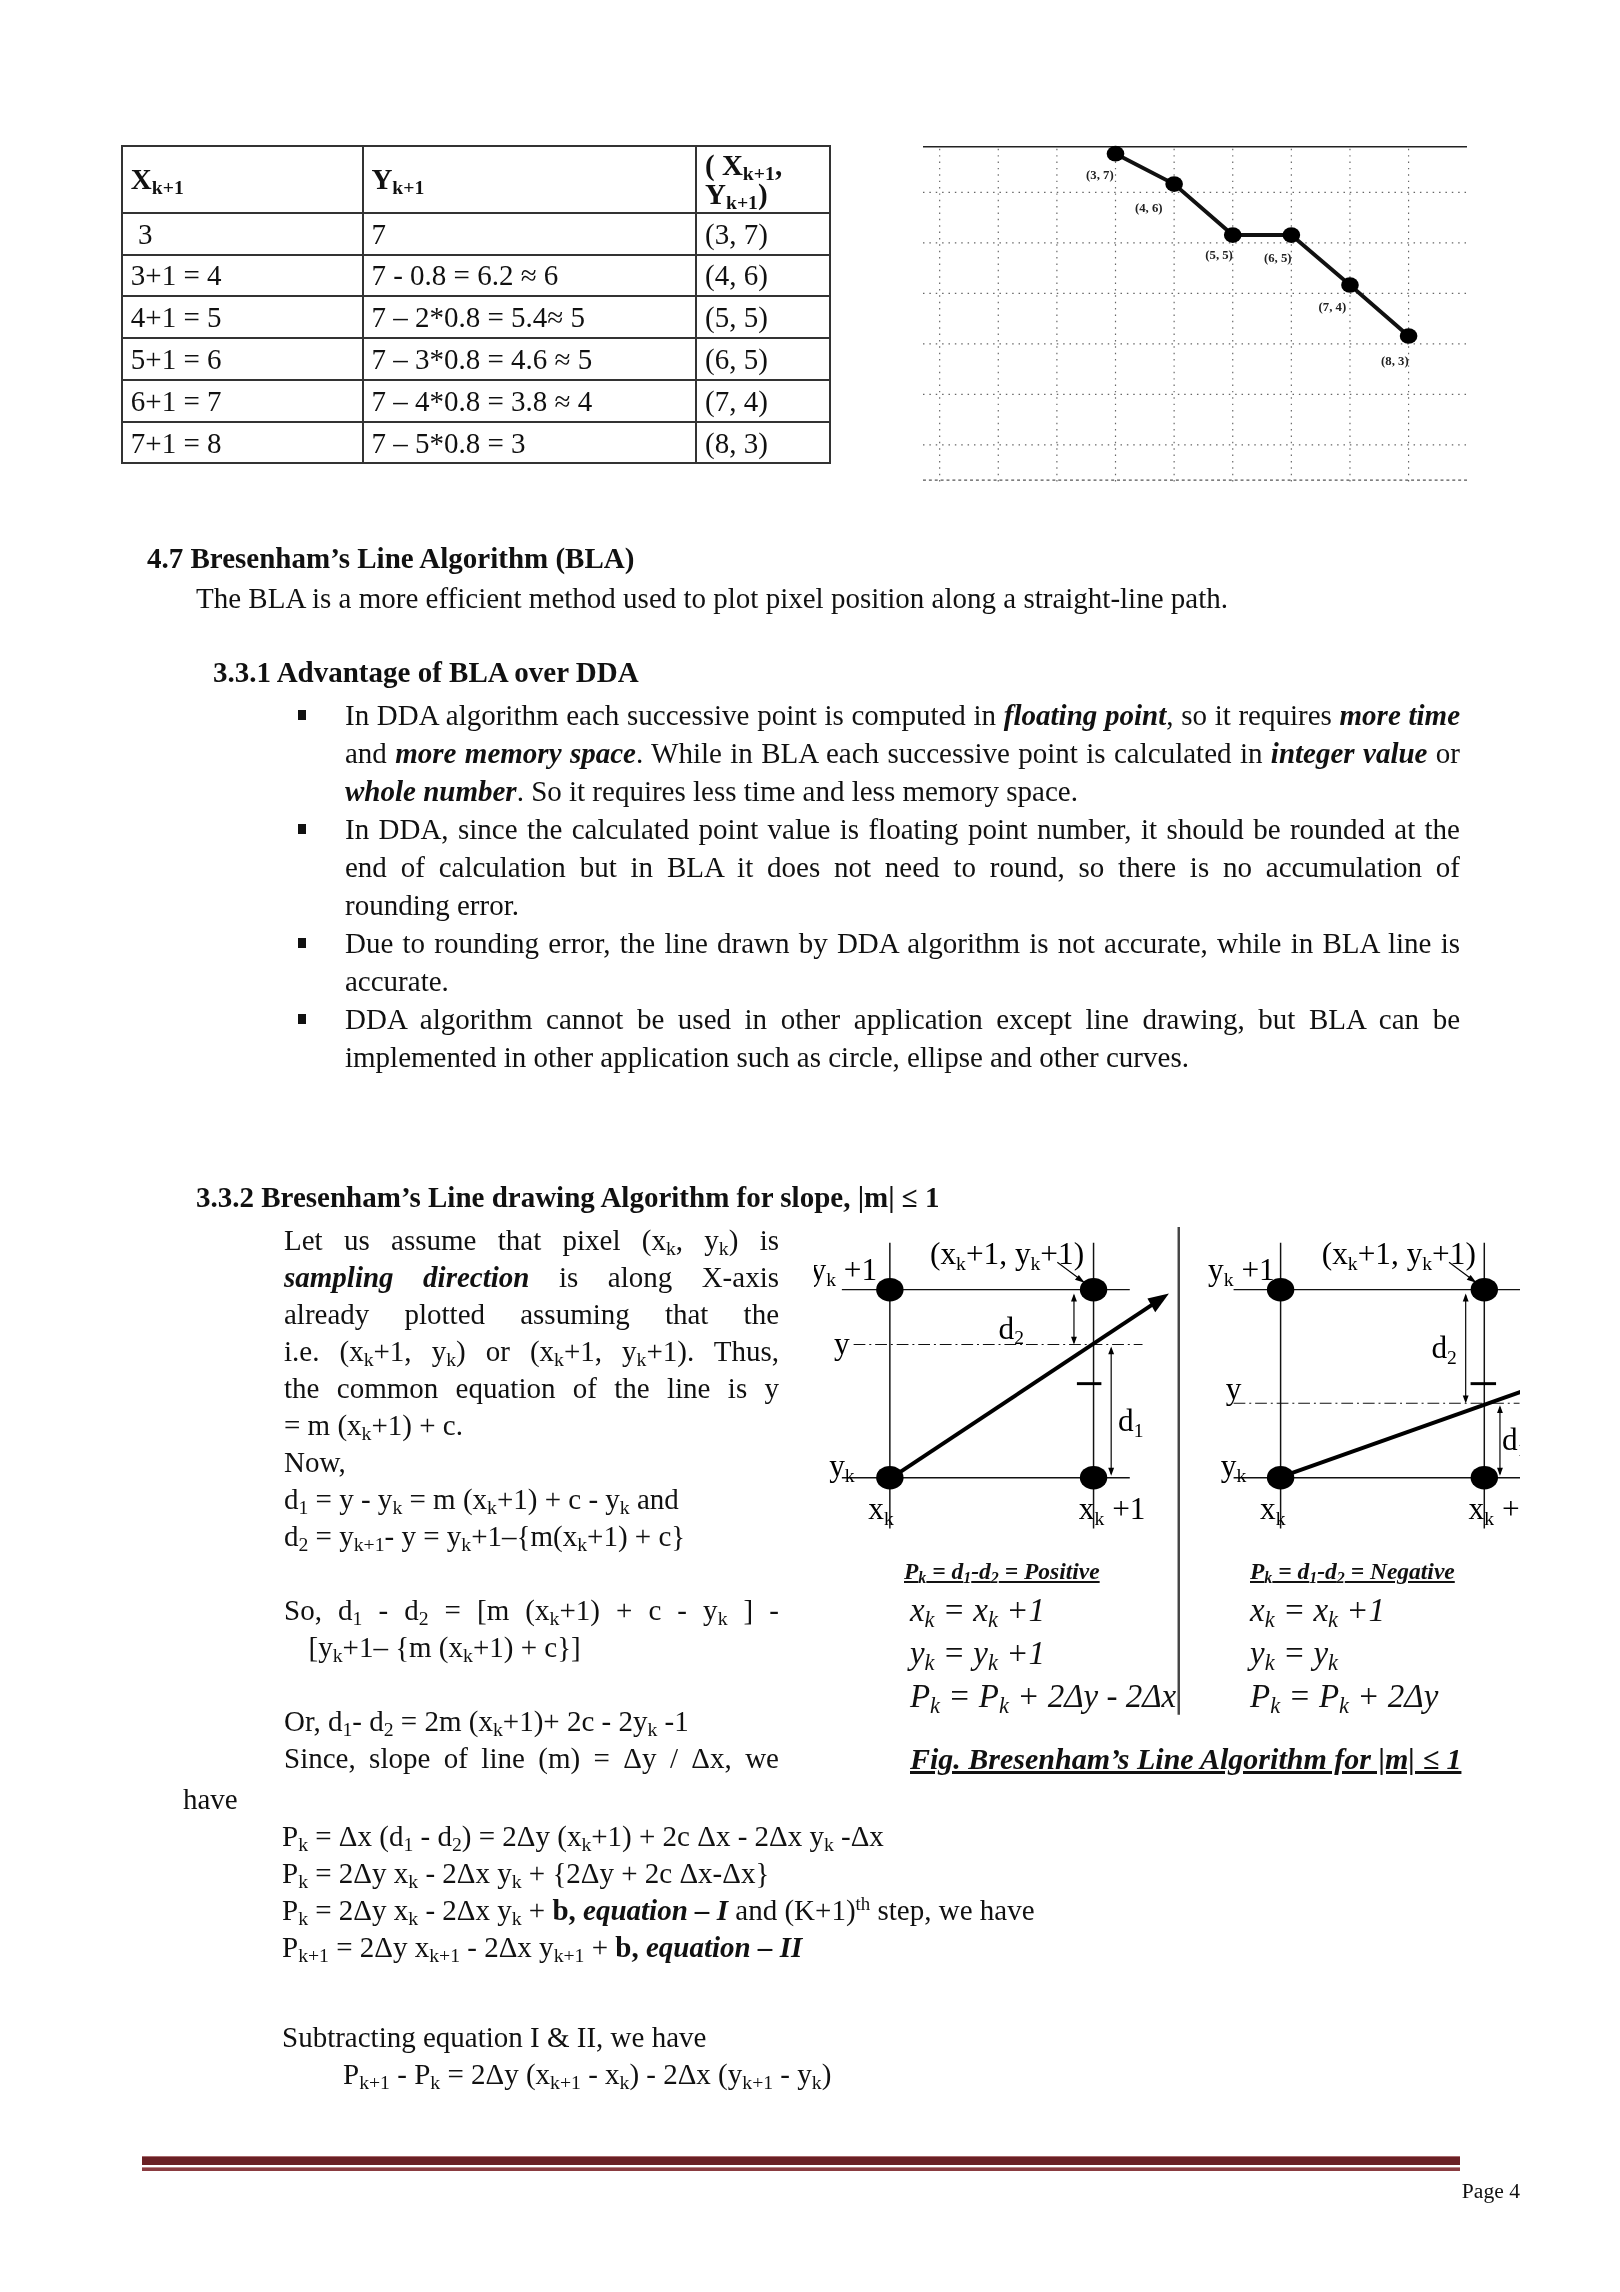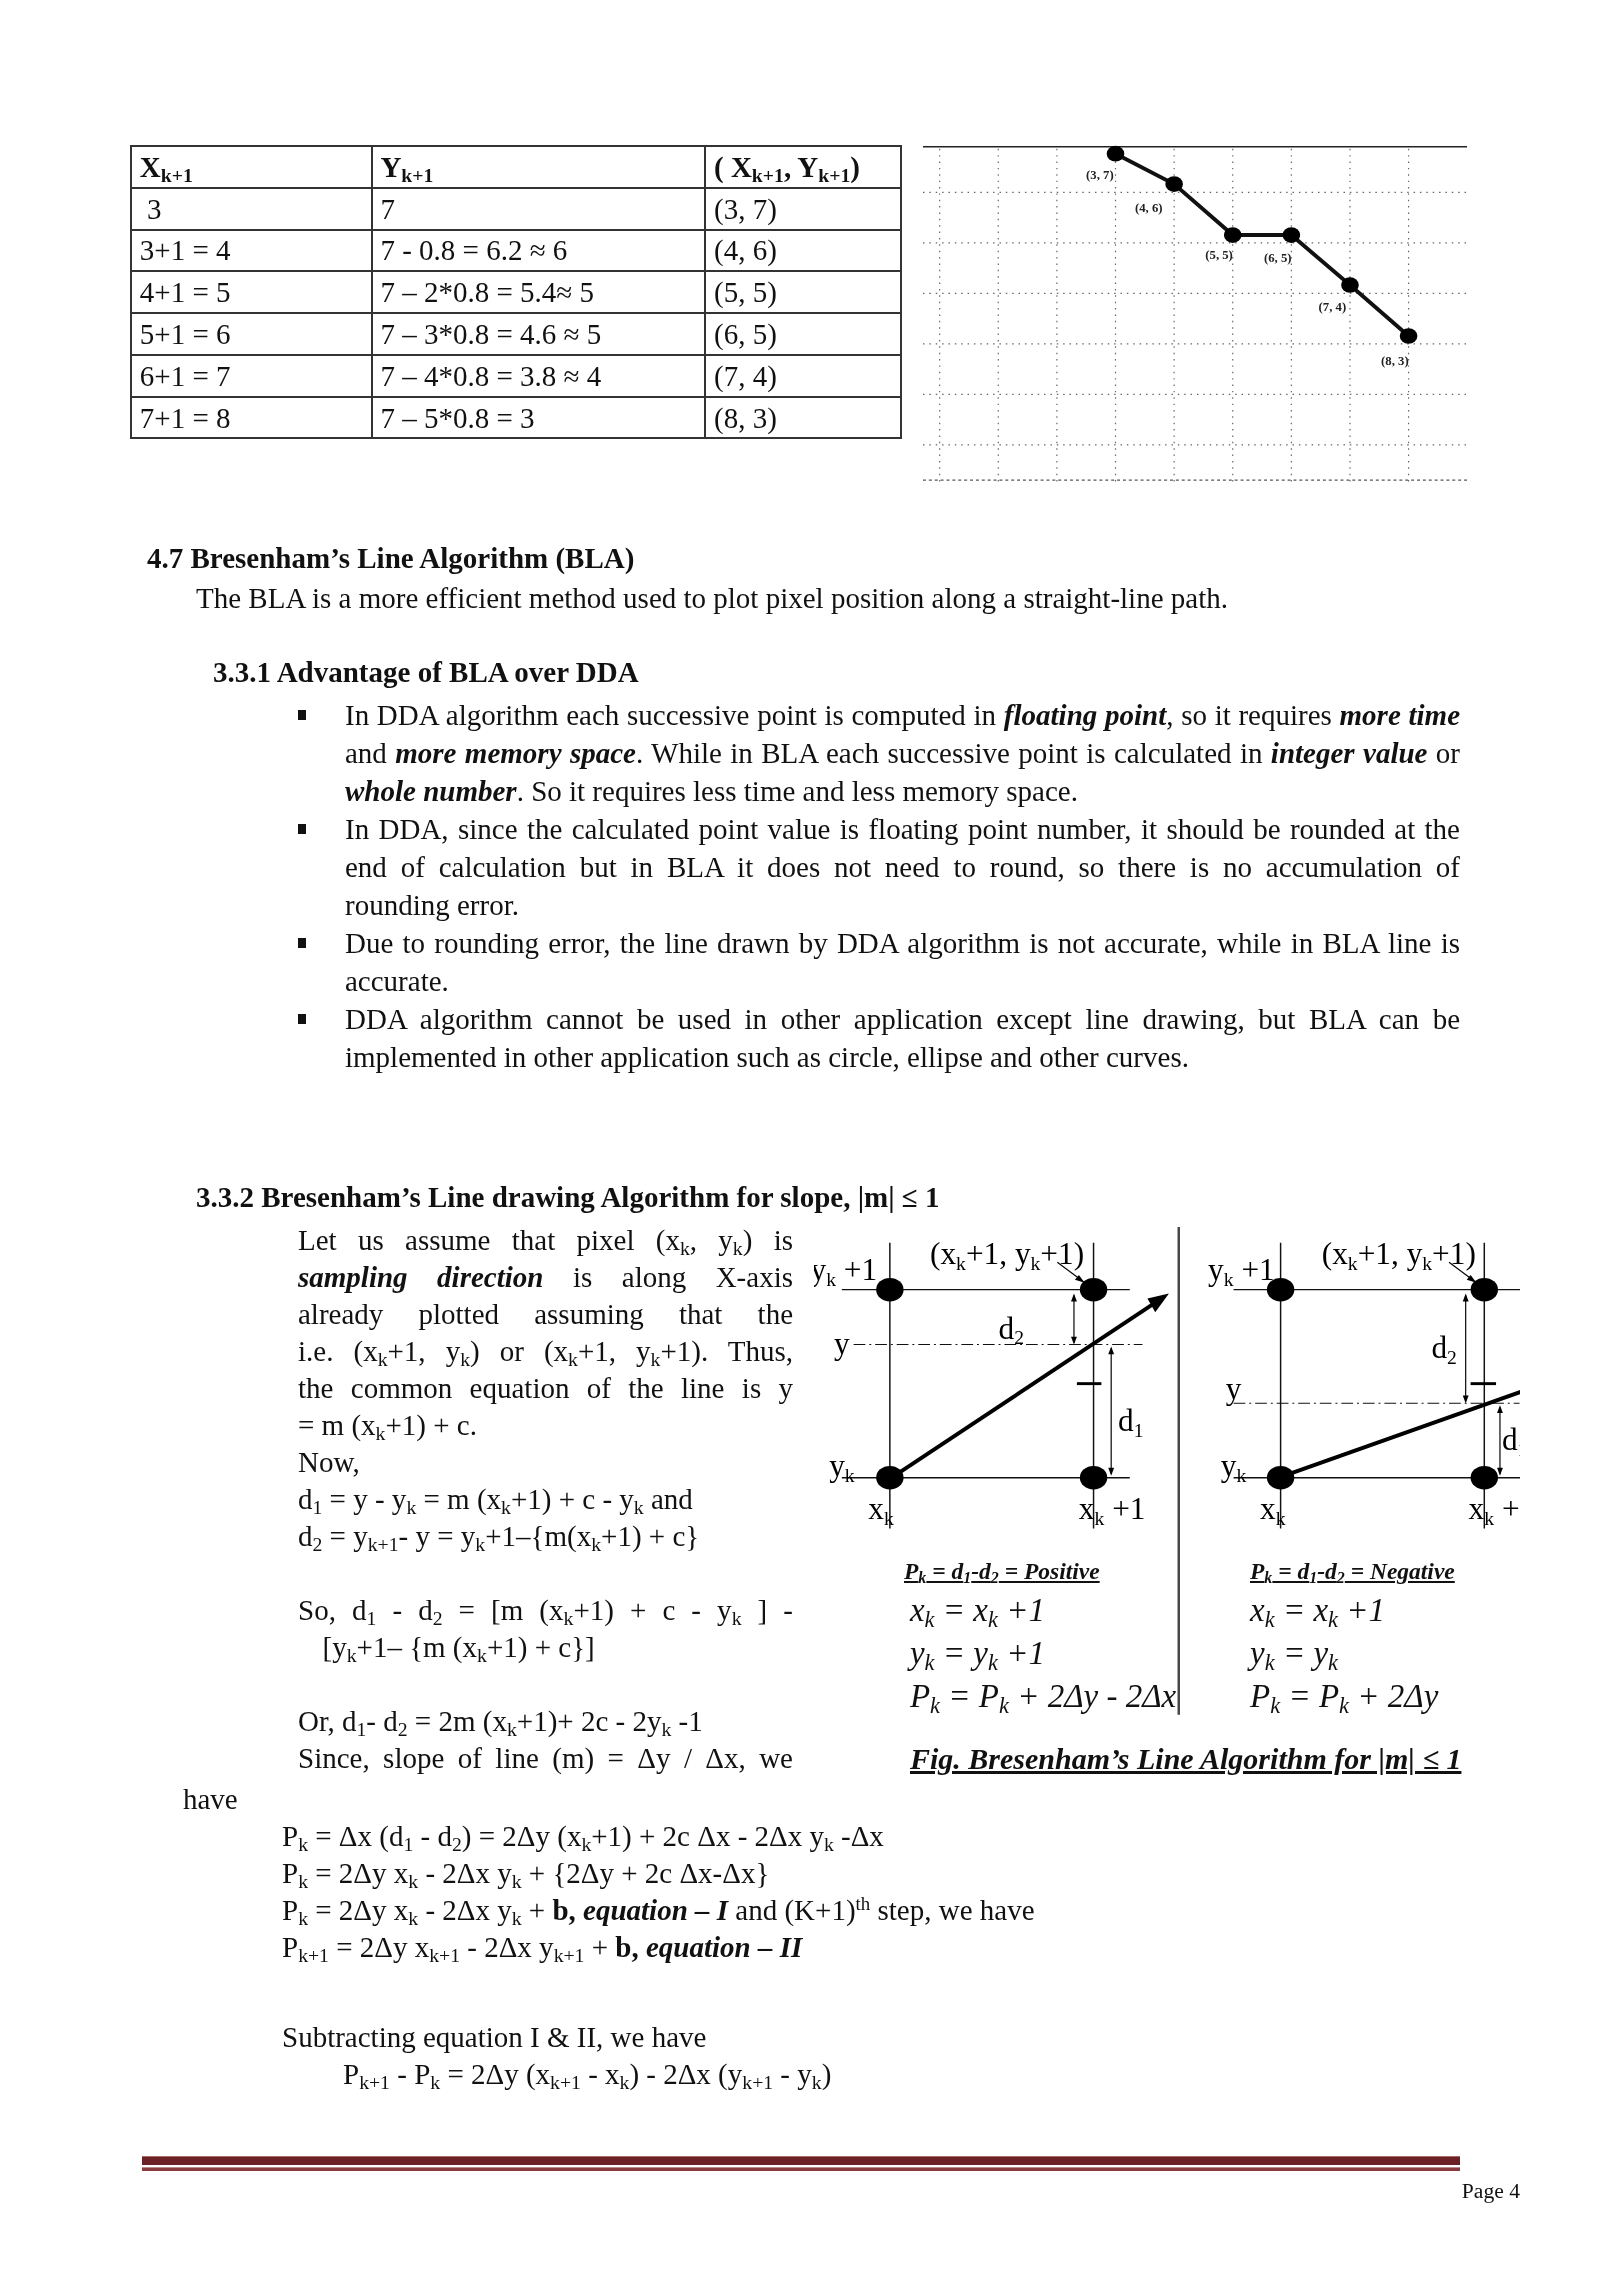--- a/index.html
+++ b/index.html
@@ -8,42 +8,42 @@
     font-family: "Liberation Serif", "DejaVu Serif", serif;
     color: #111;
   }
   .abs { position: absolute; }
   sub { font-size: 0.68em; vertical-align: -0.25em; line-height: 0; }
   sup { font-size: 0.65em; vertical-align: 0.55em; line-height: 0; margin-top: 20px; }
   .bi { font-weight: bold; font-style: italic; }
 
   
   .calc-table {
-    position: absolute; left: 130px; top: 145px; width: 772px;
+    position: absolute; left: 121px; top: 145px; width: 710px;
     border-collapse: collapse; font-size: 29px; line-height: 1;
   }
   .calc-table th, .calc-table td {
     border: 2px solid #333; text-align: left; padding: 3.9px 7.8px 2.9px 7.8px;
     height: 33px; font-weight: normal;
   }
   .calc-table th { font-weight: bold; }
   .calc-table th:nth-child(1), .calc-table td:nth-child(1) { width: 223px; }
   .calc-table th:nth-child(2), .calc-table td:nth-child(2) { width: 316px; }
 
   
   .chart { position: absolute; left: 923px; top: 137px; width: 544px; height: 348px; }
 
   
   .h { font-weight: bold; font-size: 29px; }
   .p { font-size: 29px; line-height: 37px; }
   .bullets { position: absolute; left: 294px; top: 696px; width: 1166px; margin: 0; padding: 0; list-style: none; }
   .bullets li { position: relative; padding-left: 51px; font-size: 29px; line-height: 38px; text-align: justify; }
   .bullets li .sq { position: absolute; left: 3.9px; top: 13.7px; width: 7.8px; height: 10.8px; background: #111; }
 
-  .left-col { position: absolute; left: 298px; top: 1222px; width: 495px; font-size: 29px; line-height: 37px; }
+  .left-col { position: absolute; left: 284px; top: 1222px; width: 495px; font-size: 29px; line-height: 37px; }
   .left-col .just { text-align: justify; text-align-last: justify; }
   .left-col .last { text-align: center; text-align-last: left; }
 
   .fig { position: absolute; left: 814px; top: 1225px; width: 706px; height: 568px; }
   .fig-caption {
     position: absolute; left: 910px; top: 1742px;
     font-size: 30px; font-weight: bold; font-style: italic; text-decoration: underline;
   }
   .rule-label { font-style: italic; font-weight: bold; text-decoration: underline; font-size: 23.5px; }
   .rule-eq { font-style: italic; font-size: 33px; line-height: 43px; }

